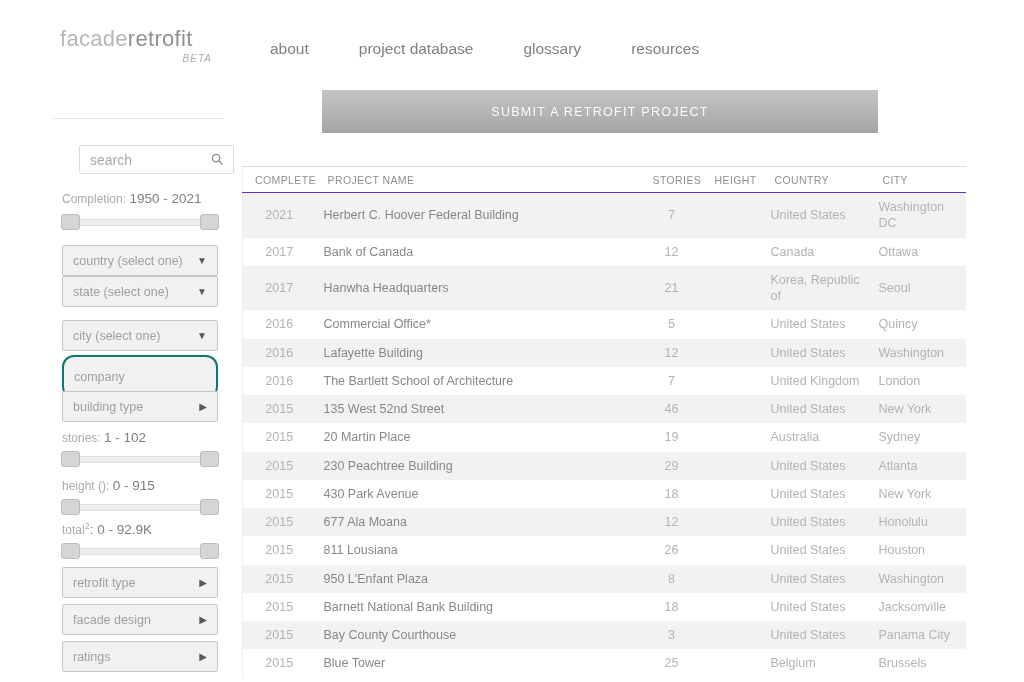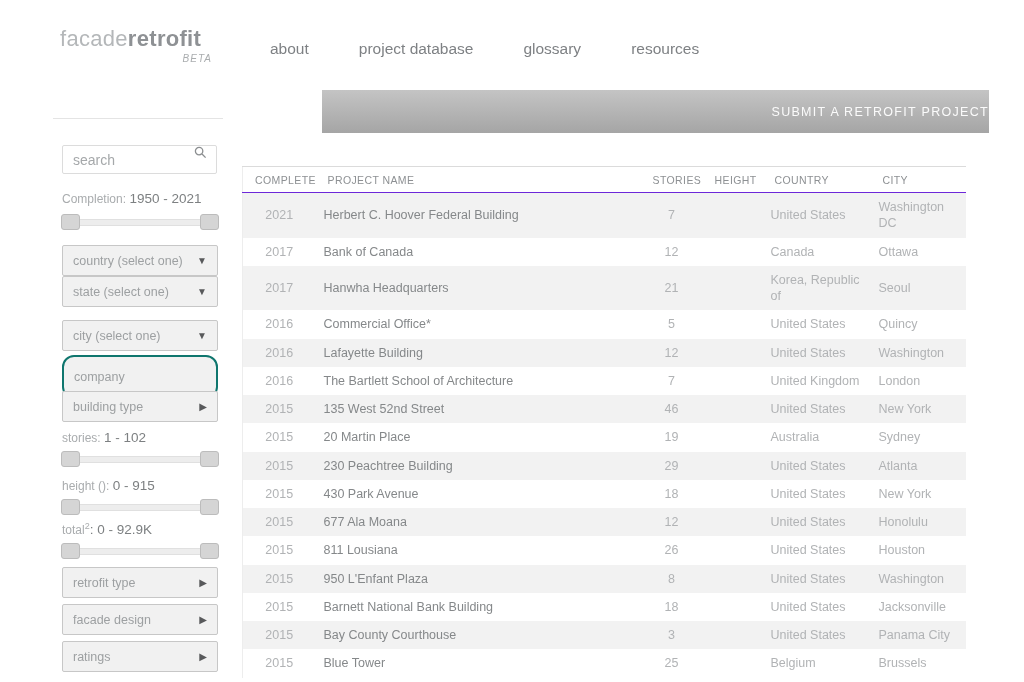--- a/index.html
+++ b/index.html
@@ -4,40 +4,40 @@
 <style>
   * { margin:0; padding:0; box-sizing:border-box; }
   html,body { background:#ffffff; }
   .page { position:relative; width:1024px; height:682px; background:#ffffff;
           font-family:"Liberation Sans", sans-serif; overflow:hidden; }
 
   
   .logo { position:absolute; left:60px; top:26px; width:152px; cursor:pointer; }
   .logo-line { font-size:22px; letter-spacing:0.3px; white-space:nowrap; }
   .logo-light { color:#b4b7b9; }
-  .logo-bold  { color:#8e9194; font-weight:bold; }
+  .logo-bold  { color:#8e9194; font-weight:normal; }
   .logo-beta  { font-size:10px; font-style:italic; color:#aaadaf; text-align:right;
                 letter-spacing:1px; margin-top:1px; }
 
   .main-nav { position:absolute; left:270px; top:40px; display:flex; gap:50px;text-align:right; }
   .main-nav a { font-size:15.5px; color:#7e8184; text-decoration:none; cursor:pointer; }
 
-  .submit-btn { position:absolute; left:322px; top:90px; width:667px; height:43px;
+  .submit-btn { position:absolute; left:322px; top:90px; width:556px; height:43px;
                 border:none; background:linear-gradient(180deg,#c4c4c4,#a5a5a5);
                 color:#fbfbfb; font-size:12.5px; letter-spacing:1.3px;
-                font-family:inherit; cursor:pointer;text-align:right; }
+                font-family:inherit; cursor:pointer; }
 
   
   .sidebar-divider { position:absolute; left:53px; top:118px; width:170px;
                      border-top:1px solid #e4e4e4; }
   .sidebar { position:absolute; left:62px; top:118px; width:156px; height:560px; }
 
-  .search-box { position:absolute; top:27px; left:0; width:155px; height:29px;
+  .search-box { position:absolute; top:27px; left:17px; width:155px; height:29px;
                 border:1px solid #dcdcdc; border-radius:2px; background:#fff;
-                display:flex; }
+                display:flex; align-items:center; }
   .search-box input { border:none; outline:none; background:transparent; flex:1;
                       padding:0 4px 0 10px; font-size:14px; color:#8a8d8f;
                       font-family:inherit; min-width:0; }
   .search-box input::placeholder { color:#a5a8aa; }
   .search-icon { margin-right:9px; flex:none; display:block; }
 
   .filter-label { position:absolute; left:0; font-size:12px; color:#a9acae; white-space:nowrap; }
   .filter-label .val { font-size:13.5px; color:#7d8082; }
   .filter-label sup { font-size:9px; color:#a9acae; }
   .lbl-completion { top:73px; }

